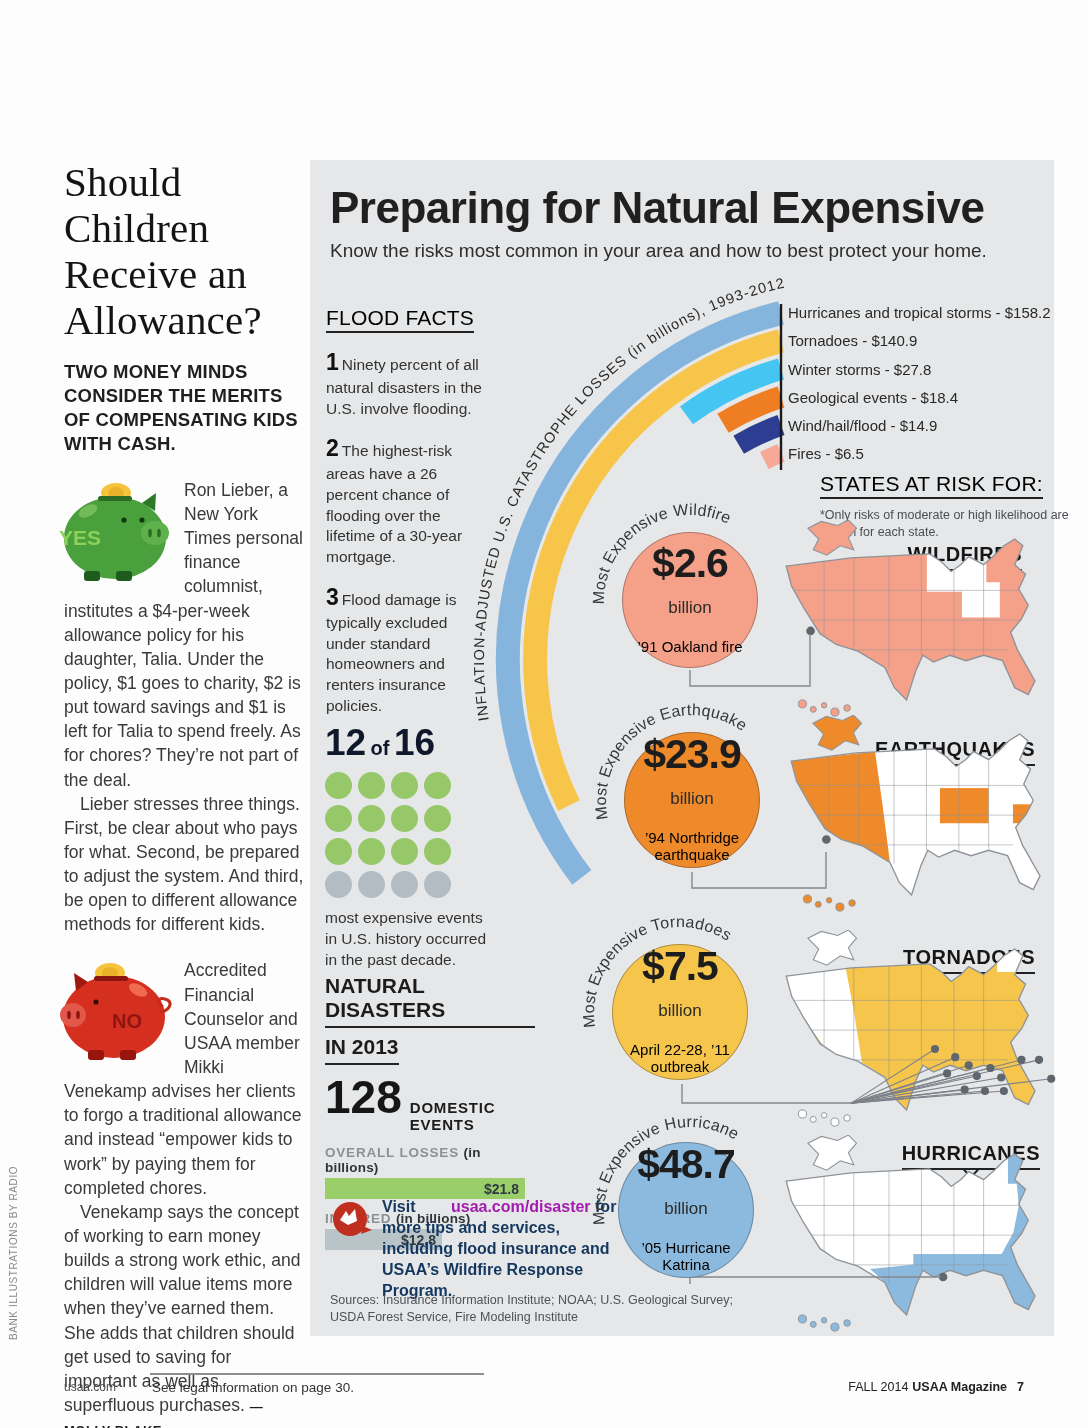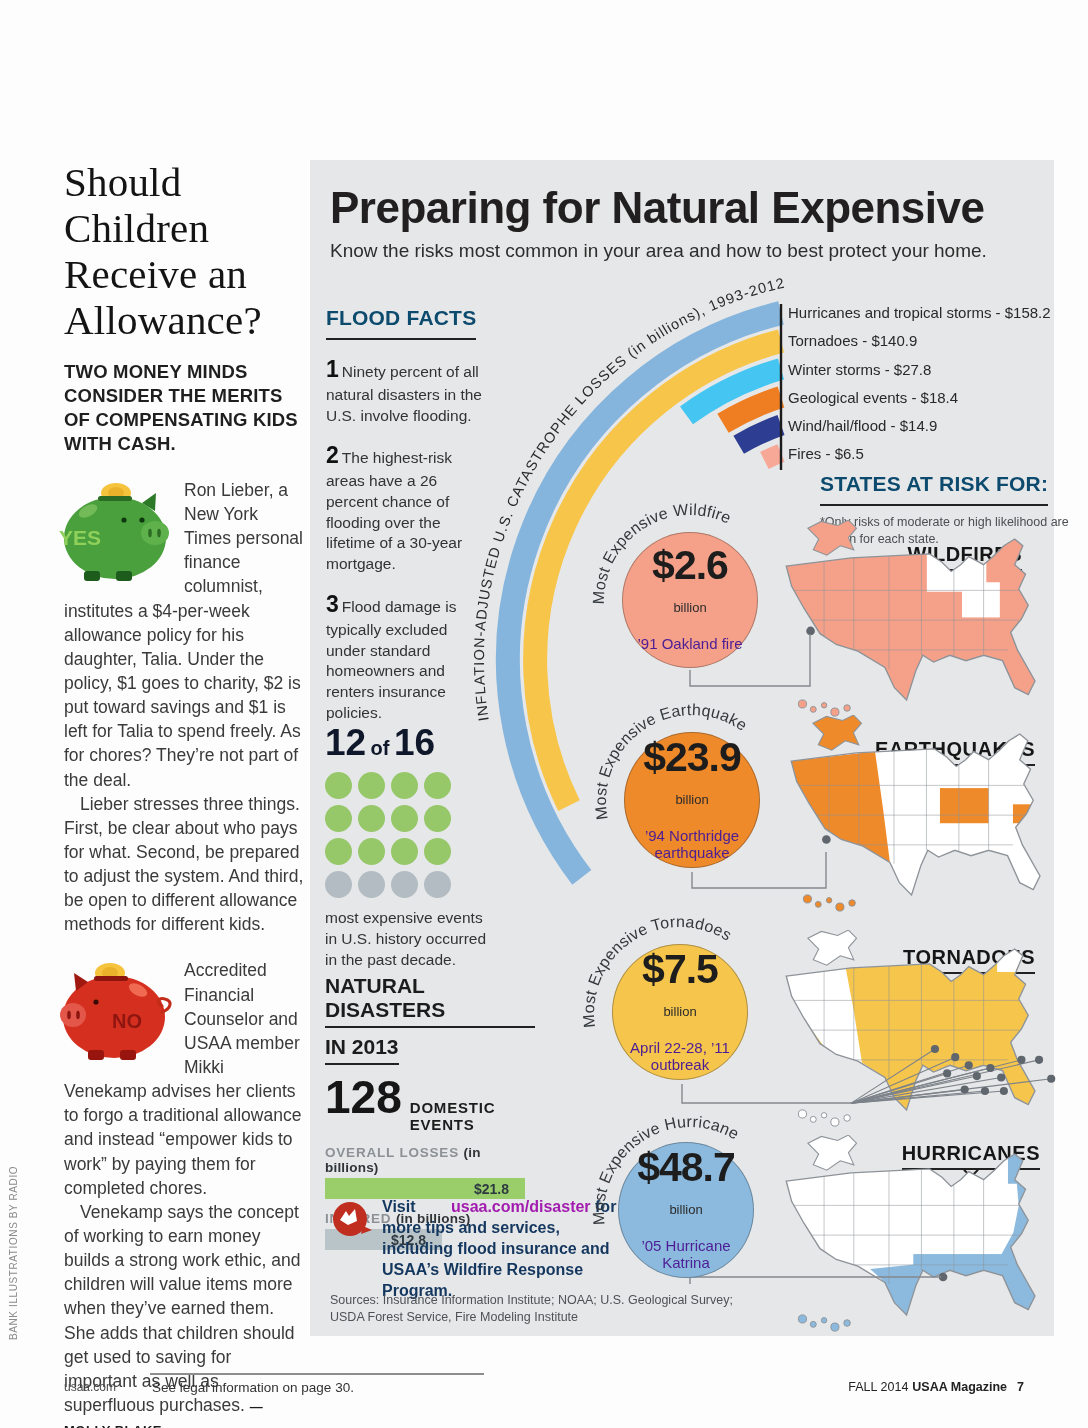--- a/index.html
+++ b/index.html
@@ -16,21 +16,21 @@
   .arg p.indent{text-indent:16px}
   .pig{float:left;margin:2px 10px 2px -6px}
   .byline{font-size:13px;font-weight:bold;letter-spacing:.5px;color:#1d1d1d}
   .credit{position:absolute;left:8px;top:1340px;width:230px;font-size:10px;letter-spacing:.6px;color:#8a8a8a;transform:rotate(-90deg);transform-origin:0 0}
 
   
   .panel{position:absolute;left:310px;top:160px;width:744px;height:1176px;background:#e6e7e8}
   .ig-title{position:absolute;left:330px;top:183px;width:720px;font-size:44px;font-weight:800;letter-spacing:-.5px;color:#221f20}
   .ig-sub{position:absolute;left:330px;top:240px;width:720px;font-size:19px;color:#2d2d2d}
 
-  .h-ul{display:inline-block;border-bottom:2.5px solid #222;padding-bottom:8px;font-weight:bold;color:#0c4a6e}
+  .h-ul{display:inline-block;border-bottom:2.5px solid #222;padding-bottom:1px;font-weight:normal;color:#000000}
   .floodfacts{position:absolute;left:326px;top:306px;width:162px}
   .floodfacts h3{font-size:21px;letter-spacing:.2px}
   .ff{margin-top:14px;font-size:15.5px;line-height:1.34;color:#333}
   .ffn{font-size:23px;font-weight:bold;color:#111;margin-right:3px}
 
   .legend{position:absolute;left:788px;top:299px;width:280px}
   .lg{height:28.3px;line-height:28.3px;font-size:15px;color:#292929;white-space:nowrap}
 
   .dotfact{position:absolute;left:325px;top:722px;width:170px}
   .dotfact .hd{font-weight:bold;color:#0f172a}
@@ -41,39 +41,39 @@
   .dotcap{margin-top:4px;font-size:15.5px;line-height:1.34;color:#333}
 
   .nd2013{position:absolute;left:325px;top:974px;width:210px}
   .nd2013 .l1,.nd2013 .l2{display:inline-block;border-bottom:2px solid #222;padding-bottom:4px;font-size:21px;font-weight:bold;color:#1c1c1c}
   .nd2013 .l2{margin-top:7px}
   .bigrow{margin-top:12px;display:flex;align-items:baseline}
   .bigrow .n{font-size:46px;font-weight:bold;color:#161616;line-height:.9}
   .bigrow .t{font-size:15px;font-weight:bold;margin-left:8px;letter-spacing:.8px;color:#1c1c1c}
   .barlab{margin-top:12px;font-size:13.5px;font-weight:bold;letter-spacing:.8px;color:#8b9196}
   .barlab b{color:#2f3438;letter-spacing:.2px;font-weight:bold}
-  .bar{height:21px;margin-top:3px;display:flex;align-items:center;justify-content:flex-end;padding-right:16px;font-size:14px;font-weight:bold;color:#2e3a42}
+  .bar{height:21px;margin-top:3px;display:flex;align-items:center;justify-content:flex-end;padding-right:6px;font-size:14px;font-weight:bold;color:#2e3a42}
 
   .cta{position:absolute;left:382px;top:1196px;width:240px;font-size:16px;font-weight:bold;line-height:1.32;color:#14375f}
   .cta .lnk{cursor:pointer}
   .ctalogo{position:absolute;left:330px;top:1200px}
   .sources{position:absolute;left:330px;top:1292px;width:430px;font-size:12.5px;line-height:1.35;color:#4e5256}
 
   .sar{position:absolute;left:820px;top:472px;width:250px}
   .sar h3{font-size:21px;letter-spacing:.2px}
   .sarnote{margin-top:8px;font-size:12.5px;line-height:1.35;color:#4a4e52}
 
   .maplabel{position:absolute;width:170px;text-align:right;font-size:20px}
   .ml{display:inline-block;border-bottom:2.5px solid #222;padding-bottom:3px;font-weight:bold;color:#161616;letter-spacing:.5px;position:relative}
   .ml::after{content:'';position:absolute;left:50%;bottom:-8px;width:9px;height:9px;border-right:2px solid #222;border-bottom:2px solid #222;background:transparent;transform:translateX(-50%) rotate(45deg)}
 
   .circle{position:absolute;width:136px;height:136px;border-radius:50%;border:1px solid rgba(40,40,40,.35);display:flex;flex-direction:column;align-items:center;justify-content:center;text-align:center;z-index:4}
   .circle .amt{font-size:41px;font-weight:bold;letter-spacing:-1px;color:#1d1d1d;line-height:.9}
-  .circle .unit{font-size:13px;color:#2b2b2b;margin-top:16px}
-  .circle .evt{font-size:15px;line-height:1.15;color:#4c1d95;margin-top:20px;width:120px}
+  .circle .unit{font-size:17px;color:#2b2b2b;margin-top:16px}
+  .circle .evt{font-size:15px;line-height:1.15;color:#000000;margin-top:20px;width:120px}
   .curvelabel{position:absolute;z-index:4;pointer-events:none}
   .curvelabel text{font-size:16px;fill:#33383c;letter-spacing:.3px}
 
   svg.map{position:absolute;z-index:1}
   #overlay{position:absolute;left:0;top:0;z-index:2;pointer-events:none}
   #arc-chart{position:absolute;left:310px;top:262px;z-index:1;overflow:visible}
   .arc-title{font-size:14.5px;font-weight:500;fill:#2a2a2a;letter-spacing:1px}
 
   
   .f-site{position:absolute;left:64px;top:1380px;font-size:12px;color:#4a4a4a}

